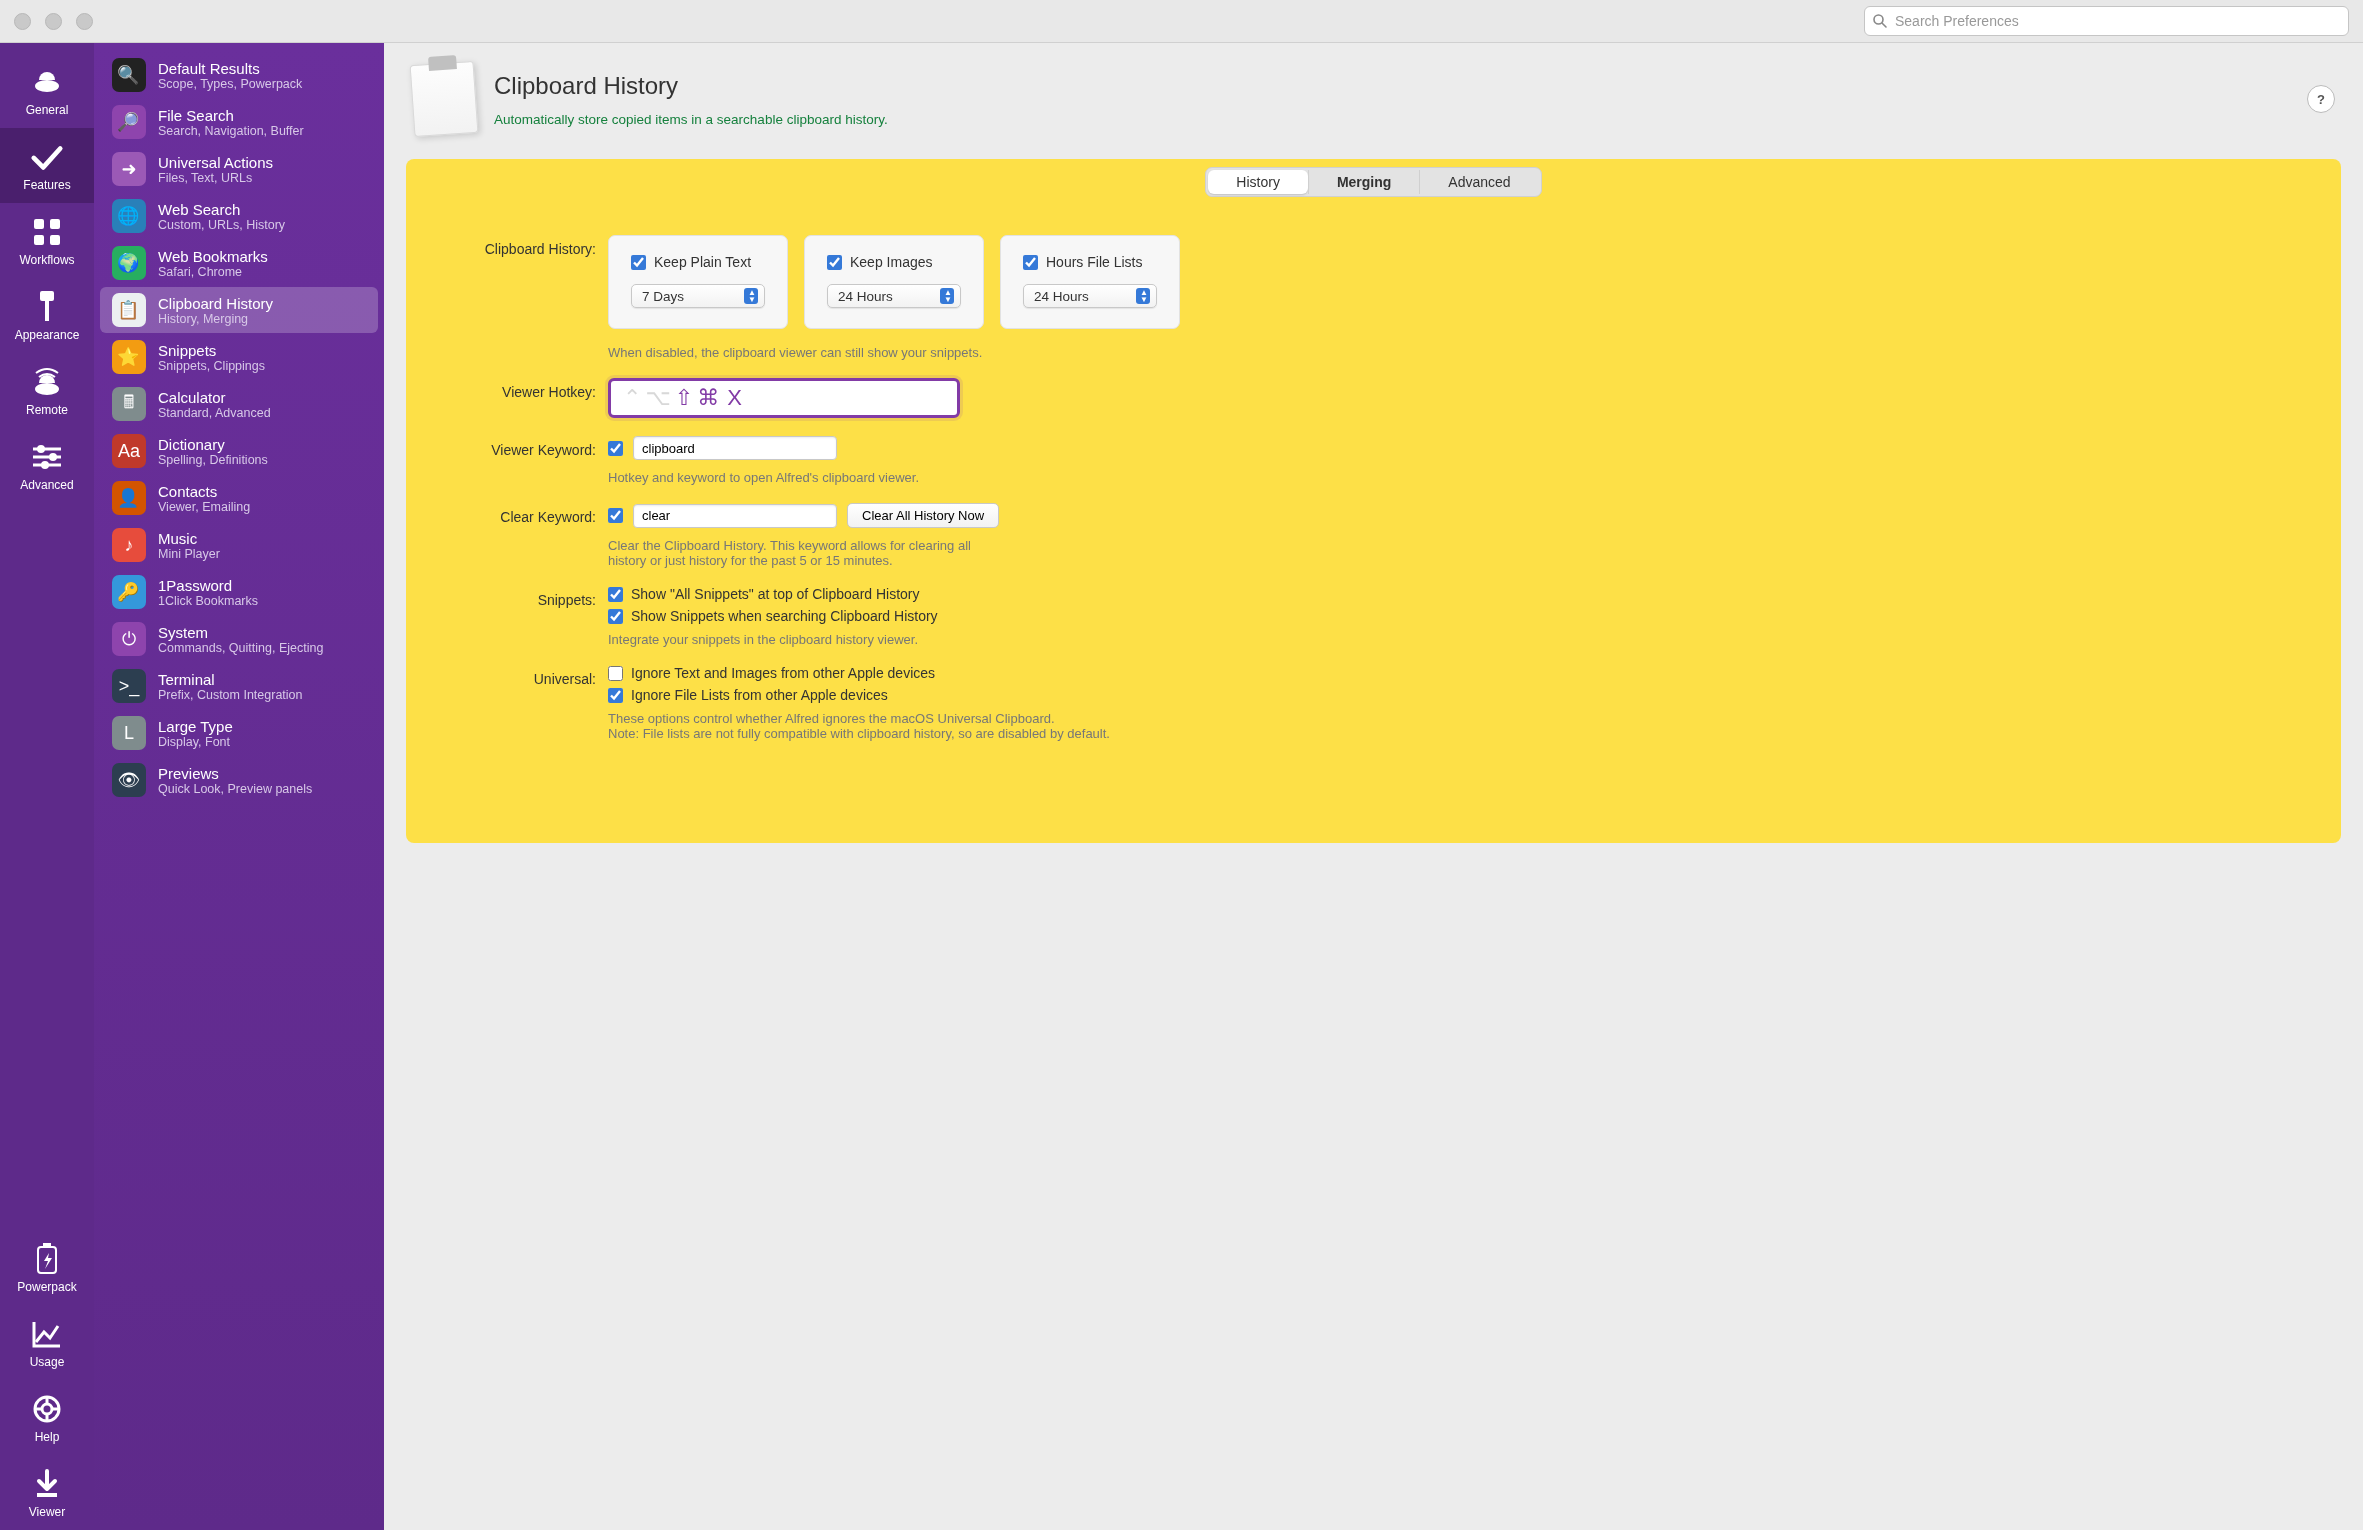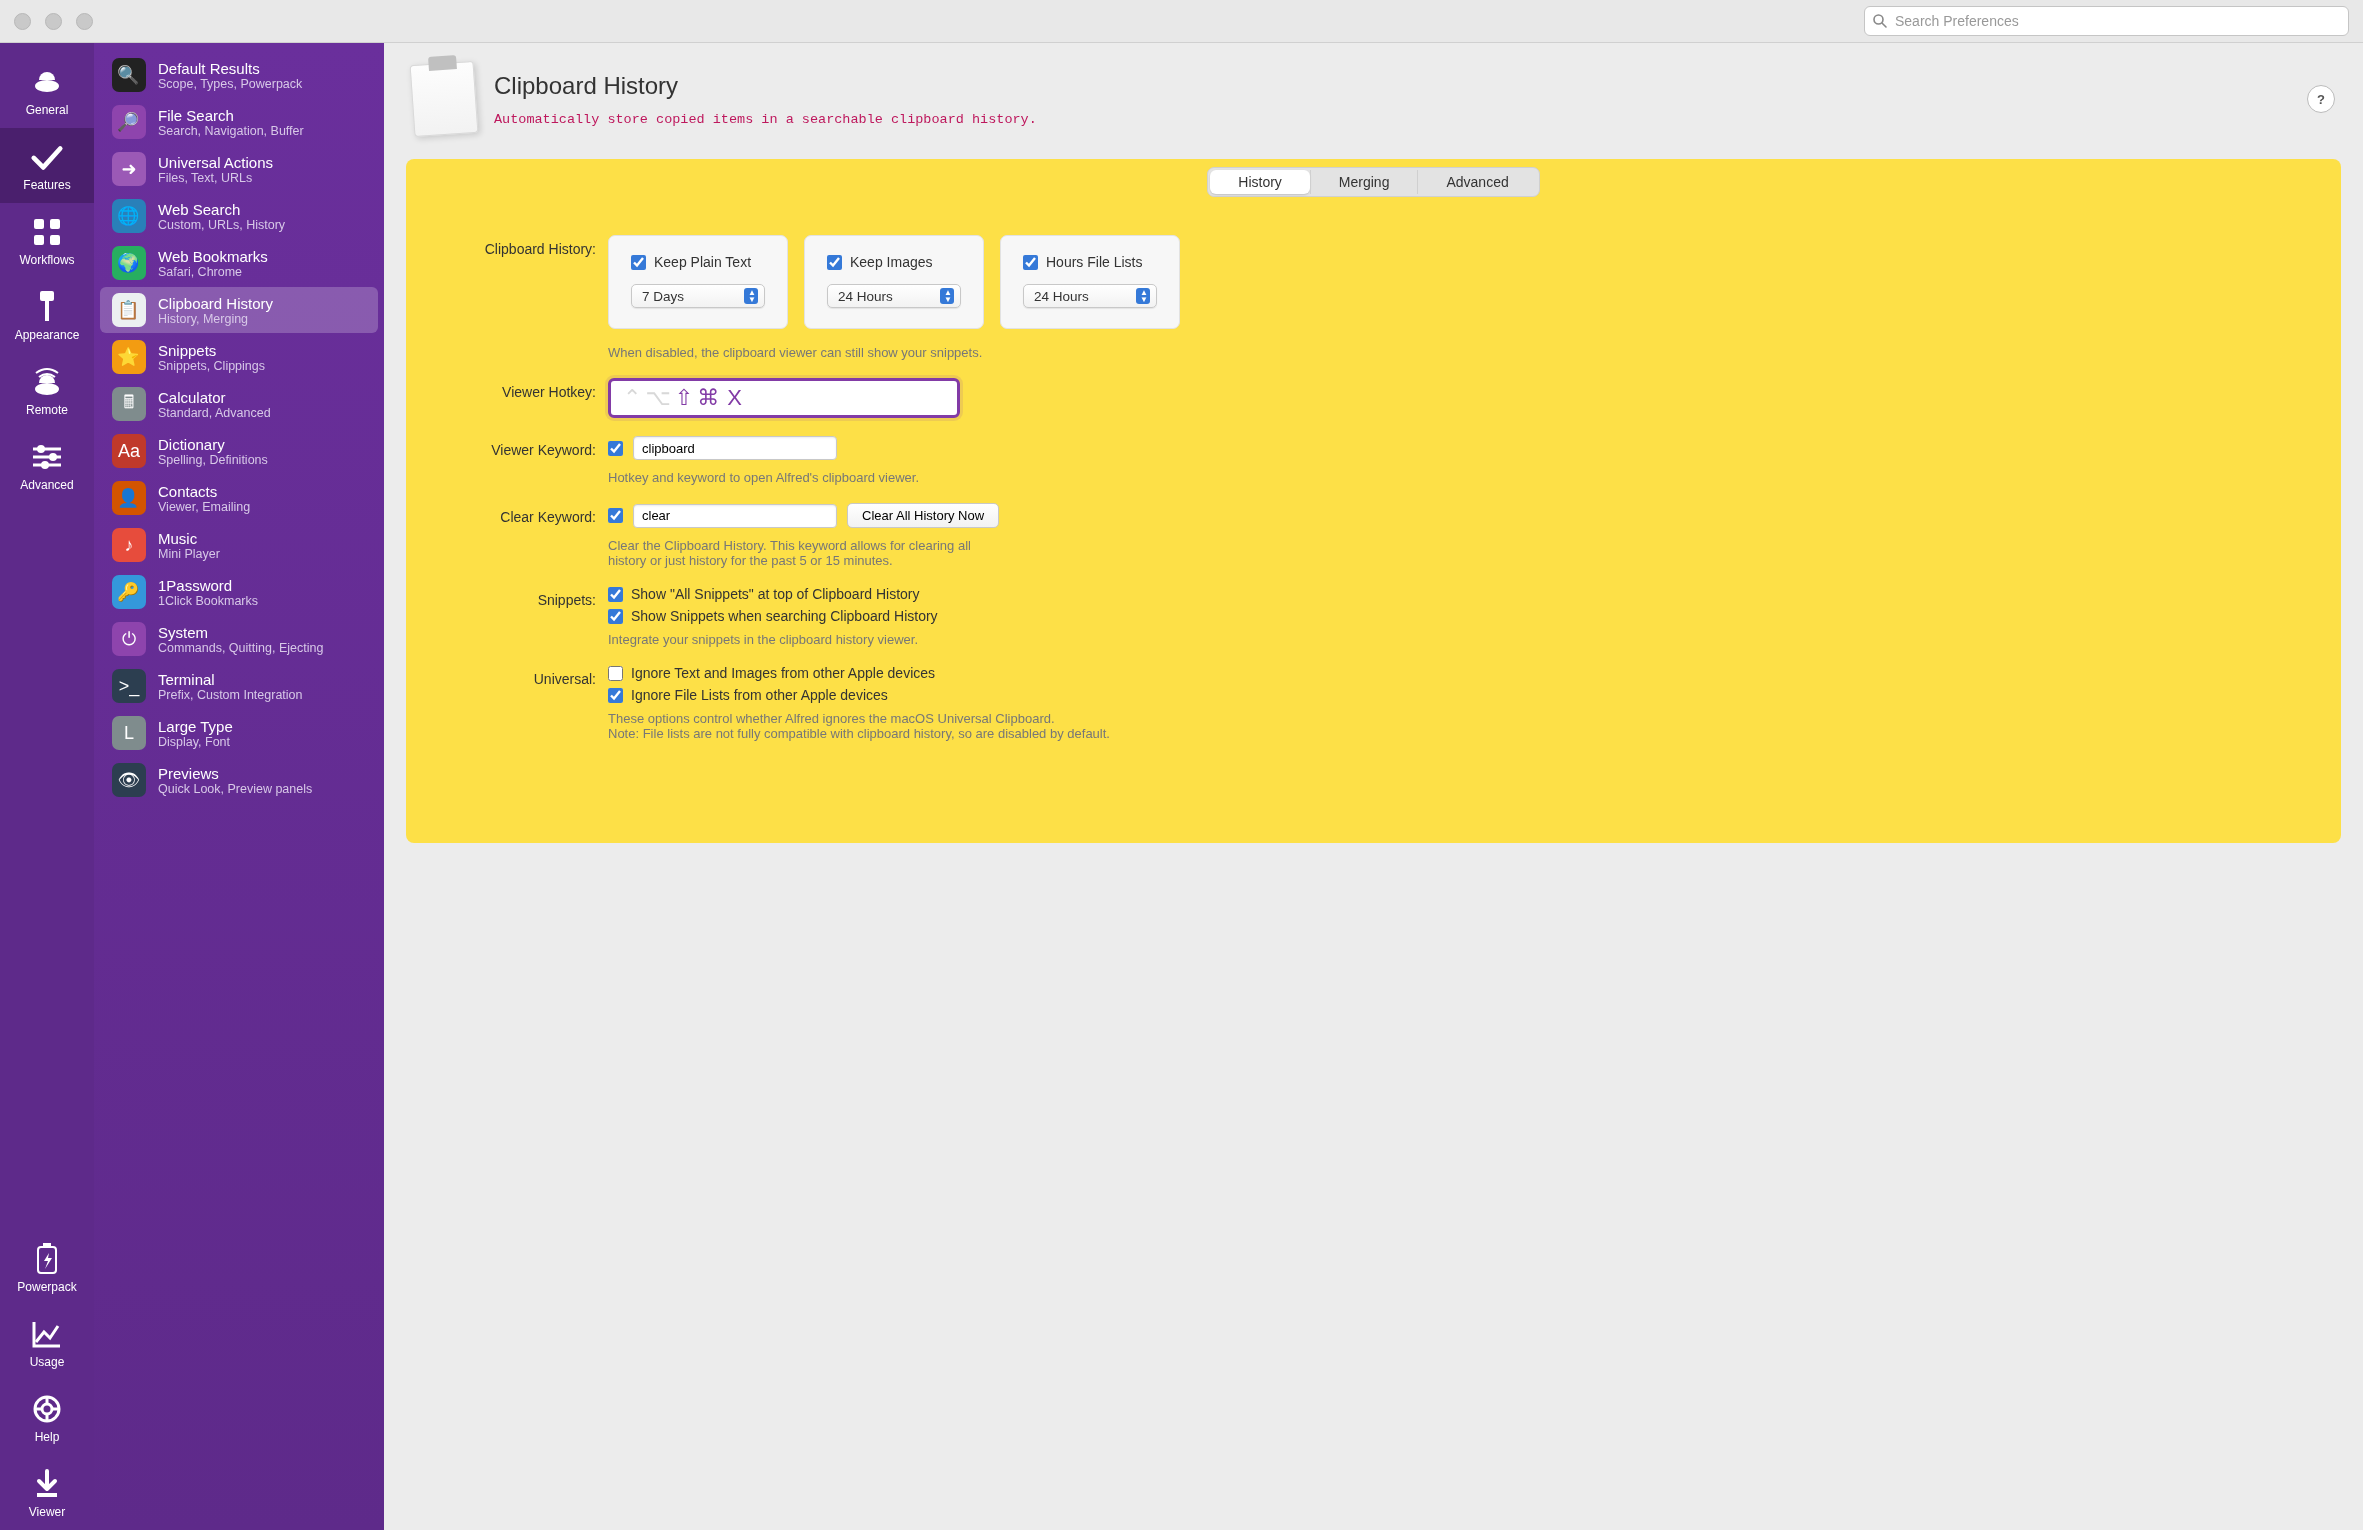--- a/index.html
+++ b/index.html
@@ -37,31 +37,31 @@
 
 
 .ic-default{background:#222;} .ic-file{background:#8e44ad;} .ic-ua{background:#9b59b6;} .ic-web{background:#2980b9;} .ic-bm{background:#27ae60;} .ic-clip{background:#ecf0f1;color:#555;} .ic-snip{background:#f39c12;} .ic-calc{background:#7f8c8d;} .ic-dict{background:#c0392b;} .ic-cont{background:#d35400;} .ic-music{background:#e74c3c;} .ic-1p{background:#3498db;} .ic-sys{background:#8e44ad;} .ic-term{background:#2c3e50;} .ic-lt{background:#7f8c8d;} .ic-prev{background:#2c3e50;}
 
 
 .content { flex: 1; background: #ececec; overflow-y: auto; }
 .header { display: flex; align-items: center; gap: 18px; padding: 20px 28px 14px 28px; }
 .header-icon { width: 64px; height: 72px; background: linear-gradient(#fdfdfd,#f2f2f2); border: 1px solid #d9d9d9; border-radius: 4px; position: relative; transform: rotate(-4deg); box-shadow: 2px 2px 6px rgba(0,0,0,0.15); }
 .header-icon::before { content:""; position:absolute; top:-8px; left:18px; width:28px; height:14px; background:#c0c0c0; border-radius:3px 3px 0 0; }
 .header-text h1 { font-size: 24px; font-weight: 500; color: #333; }
-.header-text p { font-size: 13.5px; color: #be185d; margin-top: 12px; font-family: Liberation Mono, monospace; }
+.header-text p { font-size: 13.5px; color: #15803d; margin-top: 12px; }
 .help-btn { margin-left: auto; width: 28px; height: 28px; border-radius: 50%; background: #fff; border: 1px solid #bbb; display:flex; align-items:center; justify-content:center; font-weight:600; color:#555; cursor:pointer; }
 
 .panel { background: #fde047; margin: 10px 22px 22px 22px; border-radius: 8px; padding: 0 0 60px 0; }
 
 
 .seg-wrap { display:flex; justify-content:center; padding: 8px 0 14px 0; }
 .segmented { display:flex; background: #e3e3e3; border-radius: 7px; padding: 2px; border:1px solid #d0d0d0; }
 .seg-btn { padding: 4px 28px; border-radius: 6px; font-size: 14px; color: #333; cursor:pointer; border:none; background:transparent; }
 .seg-btn.active { background: #fff; box-shadow: 0 1px 2px rgba(0,0,0,0.15); }
-.seg-btn.mid { border-left:1px solid #d0d0d0; border-right:1px solid #d0d0d0; border-radius:0;}
+.seg-btn.mid { border-left:1px solid #d0d0d0; border-right:1px solid #d0d0d0; border-radius:0;font-weight:bold;}
 
 .form { padding: 24px 42px; }
 .row { display: flex; align-items: flex-start; margin-bottom: 18px; }
 .row-label { width: 160px; text-align: right; padding-right: 12px; padding-top: 6px; font-size: 14px; color: #333; flex-shrink:0; }
 .row-body { flex: 1; }
 
 .keep-boxes { display: flex; gap: 16px; }
 .keep-box { background: #f7f7f7; border: 1px solid #e2e2e2; border-radius: 7px; padding: 18px 22px 20px 22px; width: 180px; }
 .check-line { display:flex; align-items:center; gap:8px; margin-bottom: 14px; font-size: 14px; }
 .check-line input { width:15px; height:15px; accent-color: #3579d8; }

